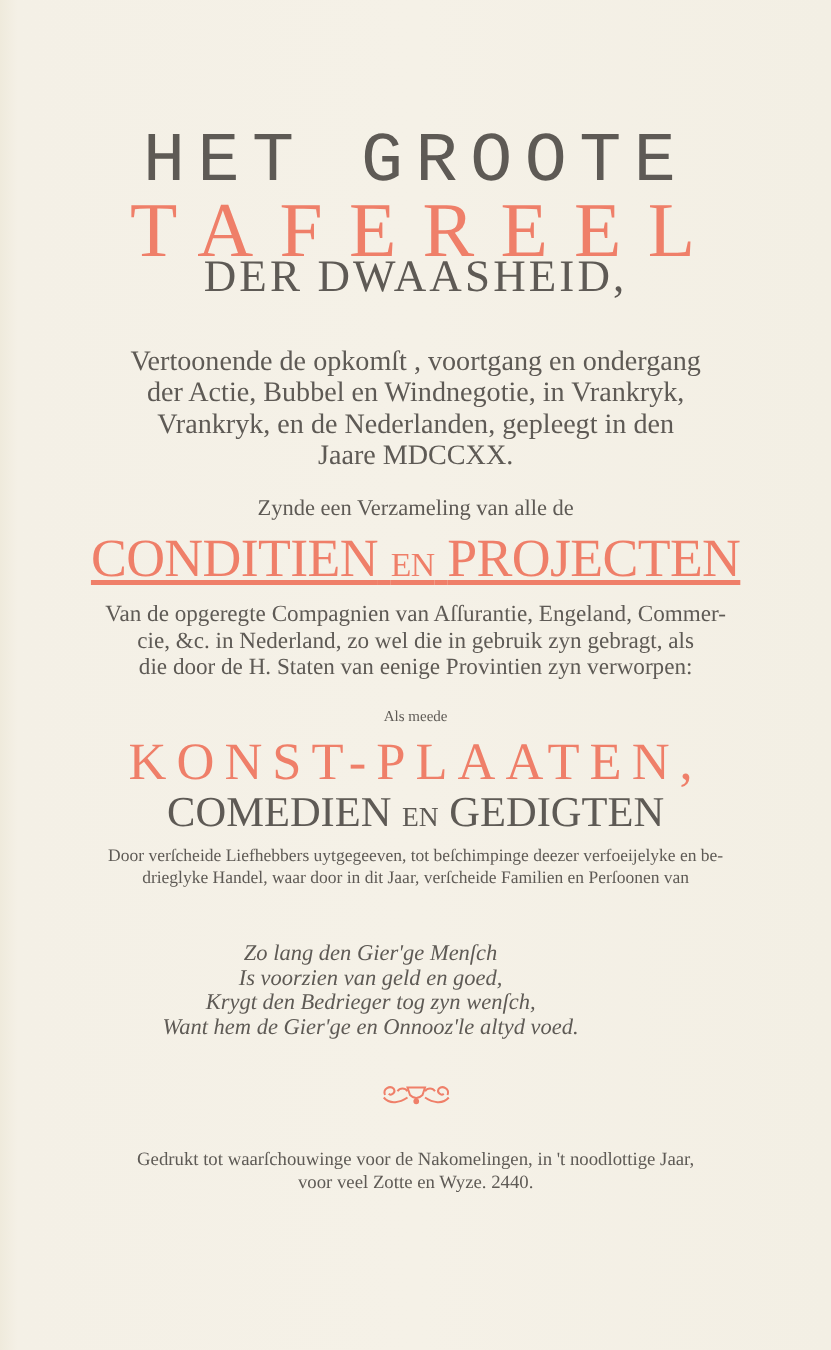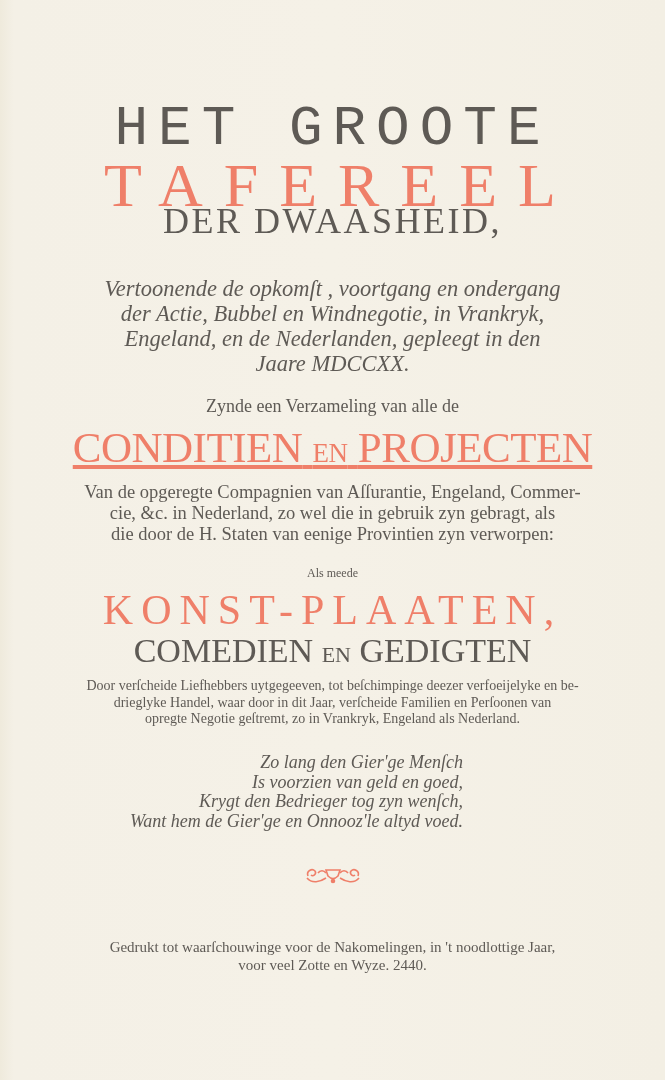--- a/index.html
+++ b/index.html
@@ -13,47 +13,47 @@
     .page {
       position: absolute; left: 0; top: 0; width: 665px; height: 1080px;
       background: linear-gradient(90deg, #efeadc 0px, #f4f0e6 14px, #f5f1e7 50%, #f3efe4 100%);
     }
     .line { position: absolute; left: 0; width: 665px; text-align: center; white-space: nowrap; }
     .red { color: #ef7f69; }
     .dark { color: #5e5a55; }
     .t1 { top: 104px; font-size: 56px; letter-spacing: 10px; line-height: 50px; font-family: Liberation Mono, monospace; }
     .t2 { top: 150px; font-size: 62px; letter-spacing: 21px; line-height: 70px; padding-left: 8px; }
     .t3 { top: 196px; font-size: 36px; letter-spacing: 2.5px; line-height: 50px; }
-    .sub { top: 276px; font-size: 22.5px; line-height: 25px; font-style: italic; }
+    .sub { top: 276px; font-size: 22.5px; line-height: 25px; }
     .zynde { top: 395px; font-size: 18px; line-height: 22px; }
     .cond { top: 422px; font-size: 43px; line-height: 52px; letter-spacing: -0.5px; text-decoration: underline; }
     .small-caps-en { font-size: 27px; }
     .van { top: 482px; font-size: 18.5px; line-height: 21px; }
     .als { top: 562px; font-size: 12px; line-height: 22px; }
     .konst { top: 584px; font-size: 42px; letter-spacing: 8px; line-height: 52px; }
     .comed { top: 630px; font-size: 34px; line-height: 42px; }
     .small-caps-en2 { font-size: 22px; }
     .door { top: 678px; font-size: 14px; line-height: 16.5px; }
-    .verse { position: absolute; left: 130px; top: 753px; font-size: 18px; font-style: italic; line-height: 19.5px; text-align: right; white-space: nowrap; }
+    .verse { position: absolute; left: 130px; top: 753px; font-size: 18px; font-style: italic; line-height: 19.5px; text-align: center; white-space: nowrap; }
     .ornament { position: absolute; left: 304px; top: 866px; width: 58px; height: 20px; }
-    .imprint { top: 919px; font-size: 15px; line-height: 18px; margin-top: 19px; }
+    .imprint { top: 919px; font-size: 15px; line-height: 18px; }
   </style>
 </head>
 <body>
 
 <div class="page">
 
   <div class="line t1 dark">HET GROOTE</div>
   <div class="line t2 red">TAFEREEL</div>
   <div class="line t3 dark">DER DWAASHEID,</div>
 
   <div class="line sub dark">
     <div>Vertoonende de opkomſt , voortgang en ondergang</div>
     <div>der Actie, Bubbel en Windnegotie, in Vrankryk,</div>
-    <div>Engeland, en de Nederlanden, gepleegt in den</div>
+    <div>Vrankryk, en de Nederlanden, gepleegt in den</div>
     <div>Jaare MDCCXX.</div>
   </div>
 
   <div class="line zynde dark">Zynde een Verzameling van alle de</div>
 
   <div class="line cond red">
     <span>CONDITIEN</span>
     <span class="small-caps-en">EN</span>
     <span>PROJECTEN</span>
   </div>
@@ -70,21 +70,20 @@
 
   <div class="line comed dark">
     <span>COMEDIEN</span>
     <span class="small-caps-en2">EN</span>
     <span>GEDIGTEN</span>
   </div>
 
   <div class="line door dark">
     <div>Door verſcheide Liefhebbers uytgegeeven, tot beſchimpinge deezer verfoeijelyke en be-</div>
     <div>drieglyke Handel, waar door in dit Jaar, verſcheide Familien en Perſoonen van</div>
-    <div>opregte Negotie geſtremt, zo in Vrankryk, Engeland als Nederland.</div>
   </div>
 
   <div class="verse dark">
     <div>Zo lang den Gier'ge Menſch</div>
     <div>Is voorzien van geld en goed,</div>
     <div>Krygt den Bedrieger tog zyn wenſch,</div>
     <div>Want hem de Gier'ge en Onnooz'le altyd voed.</div>
   </div>
 
   <svg class="ornament" viewBox="0 0 58 20">

